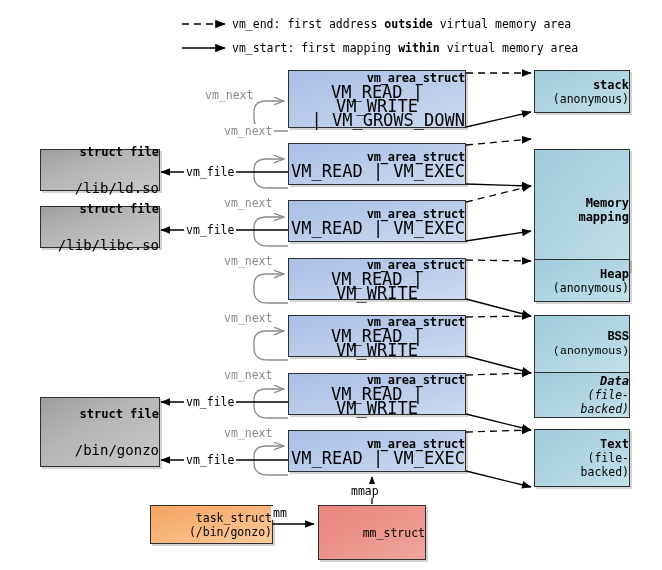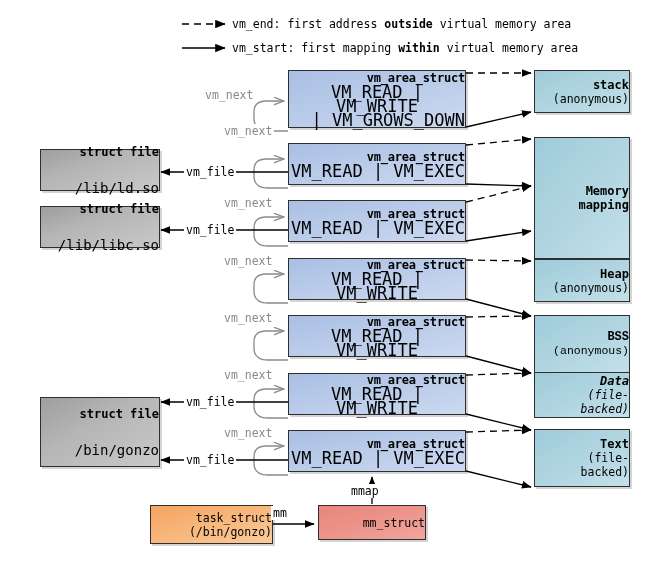--- a/index.html
+++ b/index.html
@@ -201,21 +201,21 @@
   </div>
   <div class="box sfile" style="left:40px;top:397px;width:120px;height:70px;">
     <div class="t1">struct file</div>
     <div class="t2">/bin/gonzo</div>
   </div>
 
   <div class="box mem" style="left:534px;top:70px;width:96px;height:43px;">
     <div class="t1">stack</div>
     <div class="t2">(anonymous)</div>
   </div>
-  <div class="box mem" style="left:534px;top:137px;width:96px;height:122px;">
+  <div class="box mem" style="left:534px;top:149px;width:96px;height:122px;">
     <div class="t1">Memory</div>
     <div class="t1">mapping</div>
   </div>
   <div class="box mem" style="left:534px;top:259px;width:96px;height:43px;">
     <div class="t1">Heap</div>
     <div class="t2">(anonymous)</div>
   </div>
   <div class="box mem stacked" style="left:534px;top:315px;width:96px;height:58px;font-family:Liberation Mono, monospace;">
     <div class="t1">BSS</div>
     <div class="t2">(anonymous)</div>
@@ -228,21 +228,21 @@
   <div class="box mem" style="left:534px;top:429px;width:96px;height:58px;">
     <div class="t1">Text</div>
     <div class="t2">(file-</div>
     <div class="t3">backed)</div>
   </div>
 
   <div class="box task" style="left:150px;top:505px;width:123px;height:39px;">
     <div class="t1" style="font-weight:normal;">task_struct</div>
     <div class="t2">(/bin/gonzo)</div>
   </div>
-  <div class="box mms" style="left:318px;top:505px;width:108px;height:35px;">
+  <div class="box mms" style="left:318px;top:505px;width:108px;height:55px;">
     <div class="t1" style="font-weight:normal;">mm_struct</div>
   </div>
 
   <div class="lbl gray" style="left:222px;top:124px;">vm_next</div>
   <div class="lbl gray" style="left:222px;top:196px;">vm_next</div>
   <div class="lbl gray" style="left:222px;top:254px;">vm_next</div>
   <div class="lbl gray" style="left:222px;top:311px;">vm_next</div>
   <div class="lbl gray" style="left:222px;top:368px;">vm_next</div>
   <div class="lbl gray" style="left:222px;top:426px;">vm_next</div>
   <div class="lbl gray" style="left:203px;top:88px;">vm_next</div>

